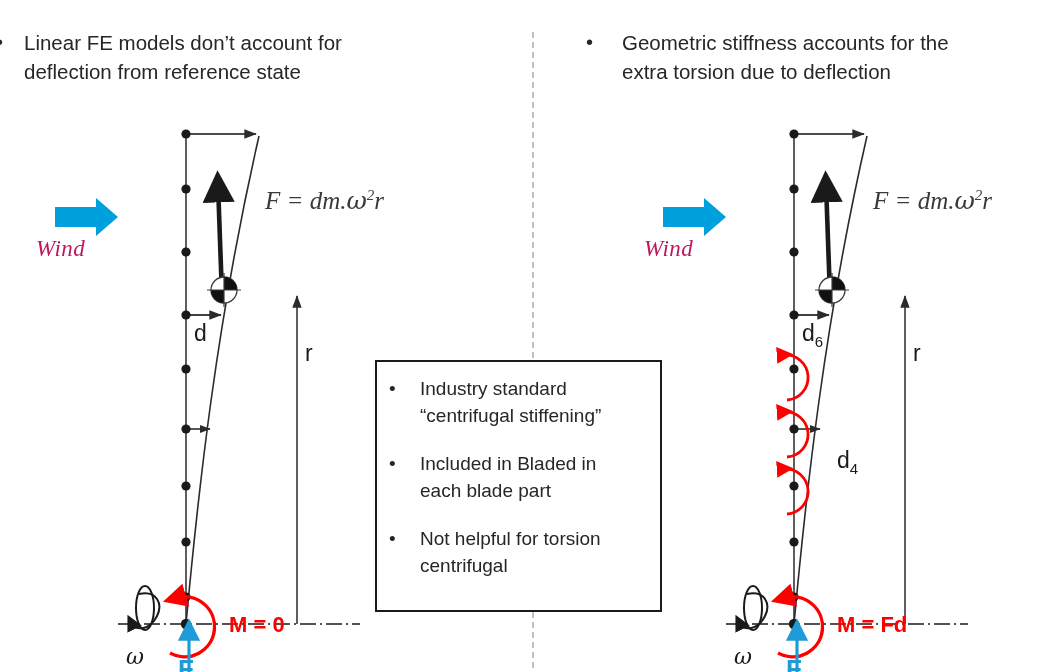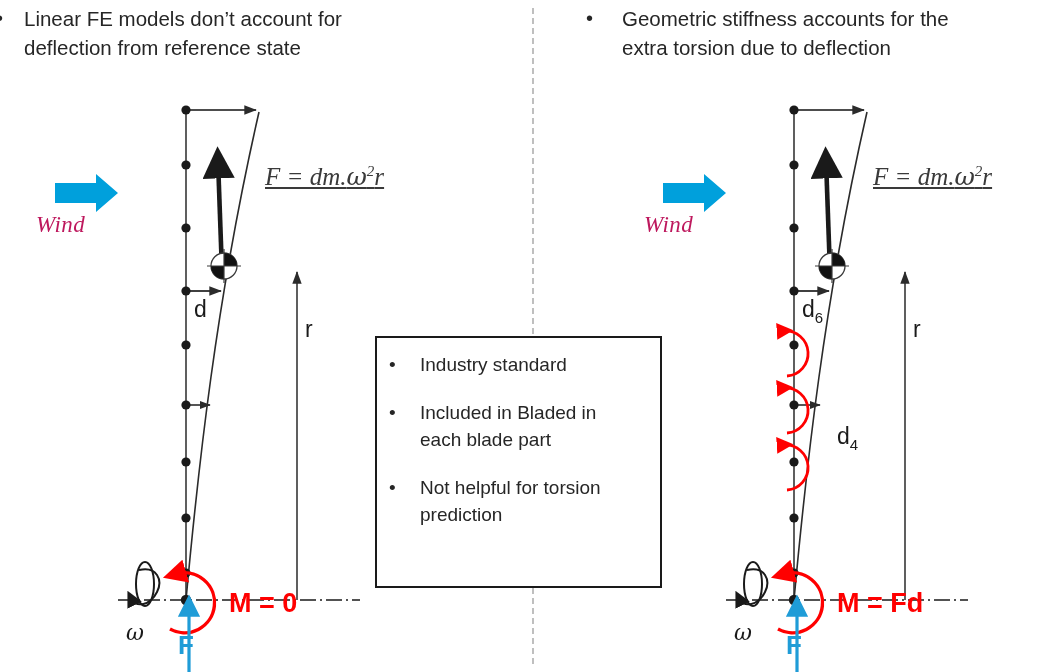--- a/index.html
+++ b/index.html
@@ -4,21 +4,21 @@
 <style>
   html,body{margin:0;padding:0;}
   body{
     width:1062px;height:672px;
     background:#ffffff;
     font-family:"Liberation Sans", sans-serif;
     color:#262626;
     overflow:hidden;
     position:relative;
   }
-  .slide{position:absolute;inset:0;}
+  .slide{position:absolute;inset:0;margin-top:24px;}
 
   
   .hdr-bullet{
     position:absolute;
     display:flex;
     align-items:flex-start;
     font-size:20.5px;
     line-height:29px;
     color:#262626;
   }
@@ -80,21 +80,20 @@
     letter-spacing:0.5px;
   }
   
   .formula{
     position:absolute;
     font-family:"Liberation Serif", serif;
     font-style:italic;
     font-size:25px;
     color:#3a3a3a;
     white-space:nowrap;
-    text-decoration:underline;
   }
   .formula sup{font-size:15px;font-style:italic;}
   .formula .om{font-family:"DejaVu Serif", serif;font-style:italic;}
 
   
   .lbl{
     position:absolute;
     font-size:23px;
     color:#1a1a1a;
     white-space:nowrap;
@@ -103,21 +102,21 @@
   .lbl-omega{
     position:absolute;
     font-family:"DejaVu Serif", serif;
     font-style:italic;
     font-size:22px;
     color:#1a1a1a;
   }
   
   .lbl-red{
     position:absolute;
-    font-size:27px;
+    font-size:22px;
     font-weight:bold;
     color:#ff0000;
     white-space:nowrap;
   }
   .lbl-blue{
     position:absolute;
     font-size:26px;
     font-weight:bold;
     color:#1f9cd7;
   }
@@ -351,31 +350,32 @@
     <div class="lbl-red" style="left:306px;top:588px;text-align:center;">M = Fd</div>
 
     <div class="lbl-blue" style="left:255px;top:630px;">F</div>
   </div>
 
   <div class="centre-box">
     <div class="cb-item">
       <span class="dot">•</span>
       <span class="txt">
         <span>Industry standard</span><br>
+        <span>“centrifugal stiffening”</span>
       </span>
     </div>
     <div class="cb-item">
       <span class="dot">•</span>
       <span class="txt">
         <span>Included in Bladed in</span><br>
         <span>each blade part</span>
       </span>
     </div>
     <div class="cb-item">
       <span class="dot">•</span>
       <span class="txt">
         <span>Not helpful for torsion</span><br>
-        <span>prediction</span>
+        <span>centrifugal</span>
       </span>
     </div>
   </div>
 
 </div>
 
 </body></html>

